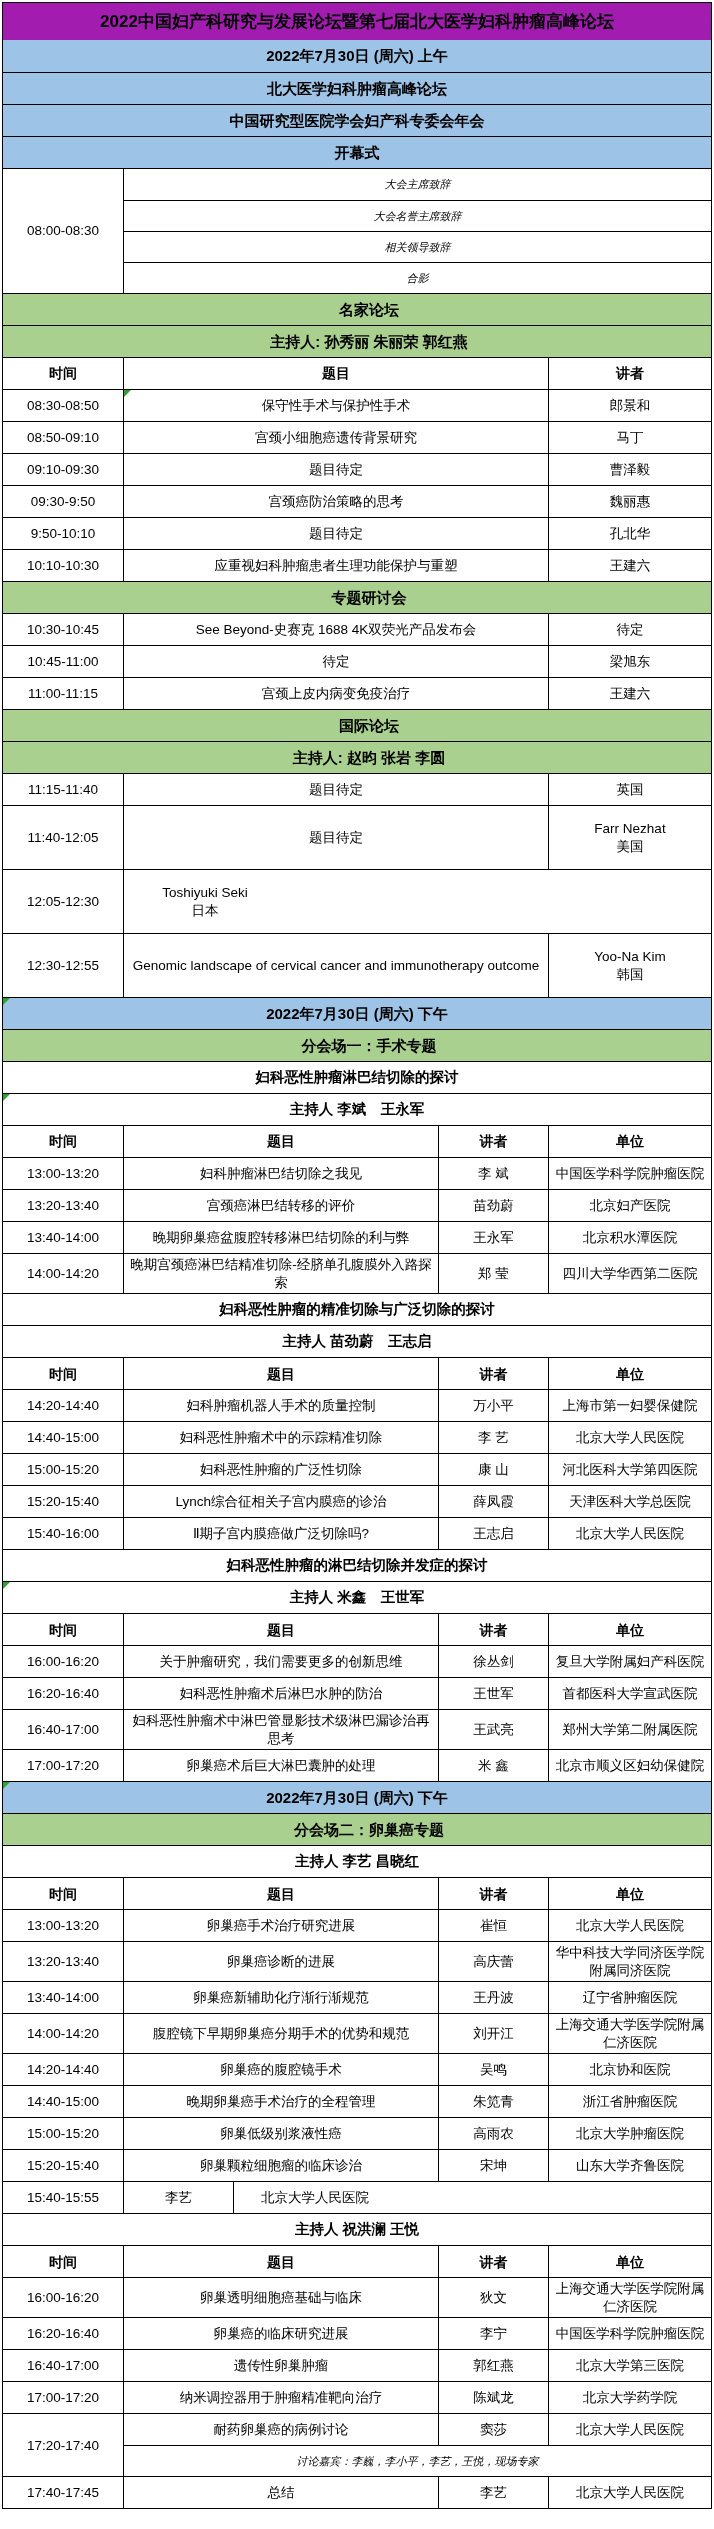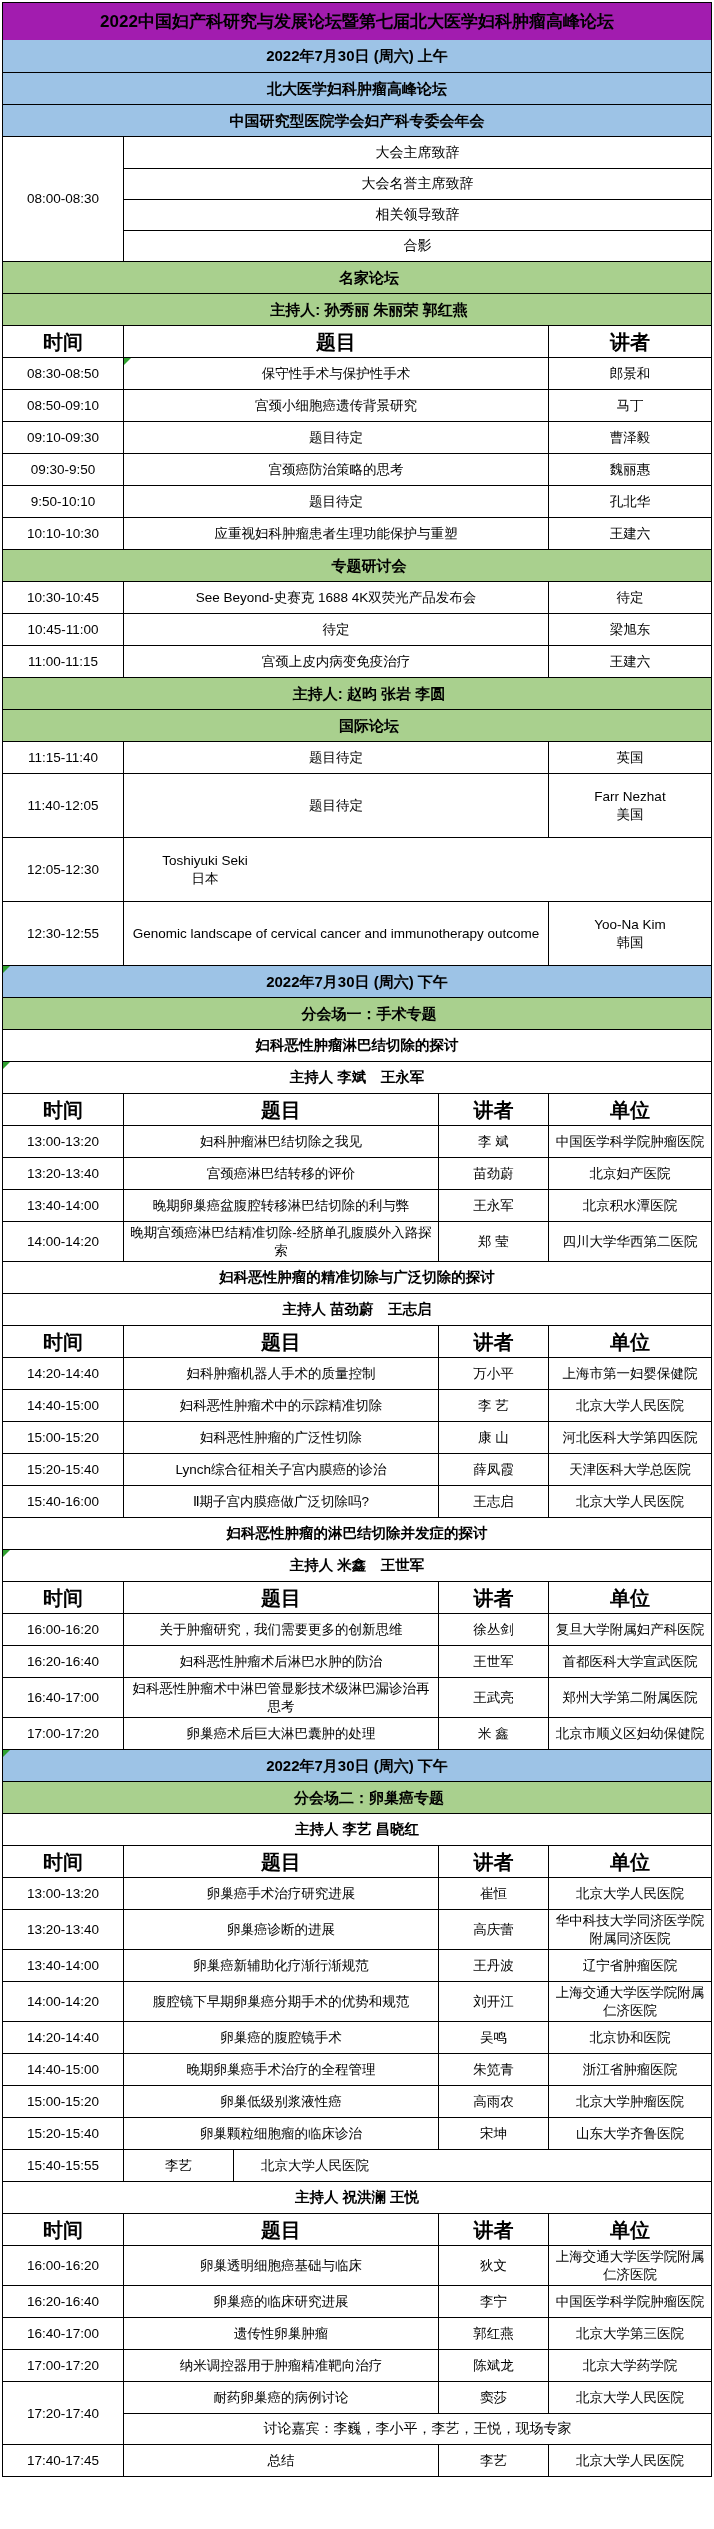--- a/index.html
+++ b/index.html
@@ -14,25 +14,25 @@
   .c.time{width:120px;flex:none;}
   .c.topic{flex:1;min-width:0;}
   .c.speaker{width:110px;flex:none;}
   .c.org{width:163px;flex:none;}
   .c.topic3{flex:1;min-width:0;}
   .c.speaker3{width:163px;flex:none;}
   .title{min-height:37px;background:#a21caf;font-weight:bold;font-size:17px;display:flex;align-items:center;justify-content:center;text-align:center;}
   .session .c{background:#9DC3E6;font-weight:bold;font-size:15px;}
   .section .c{background:#A9D08E;font-weight:bold;font-size:15px;padding-left:28px;}
   .plain .c,.plainbold .c{font-weight:bold;font-size:14.5px;}
-  .head3 .c,.head4 .c{font-weight:bold;font-size:20px;}
+  .head3 .c,.head4 .c{font-weight:bold;font-size:14px;}
   .tall{min-height:64px;}
   .stack{flex:1;display:flex;flex-direction:column;border-left:1px solid #000;min-width:0;}
   .sub{flex:1;min-height:31px;display:flex;align-items:center;justify-content:center;text-align:center;
-       border-top:1px solid #000;padding:2px 4px;font-size:14px;box-sizing:border-box;}
+       border-top:1px solid #000;padding:2px 4px;font-size:11px;box-sizing:border-box;font-style:italic;}
   .sub:first-child{border-top:none;}
   .subrow{flex:1;display:flex;border-top:1px solid #000;min-height:31px;}
   .subrow:first-child{border-top:none;}
   .subrow .c:first-child{border-left:none;}
   .flagL::before,.flagT::before{content:"";position:absolute;left:0;top:0;
        border-top:7px solid #2fa12f;border-right:7px solid transparent;z-index:2;}
   .spk2{font-size:13.5px;}
 </style>
 </head>
 <body>
@@ -42,20 +42,23 @@
   <div id="rows">
       <div class="r session">
         <div class="c full">2022年7月30日 (周六) 上午</div>
       </div>
       <div class="r session">
         <div class="c full">北大医学妇科肿瘤高峰论坛</div>
       </div>
       <div class="r session">
         <div class="c full">中国研究型医院学会妇产科专委会年会</div>
       </div>
+      <div class="r session">
+        <div class="c full">开幕式</div>
+      </div>
       <div class="r opening">
         <div class="c time">08:00-08:30</div>
         <div class="stack">
           <div class="sub">大会主席致辞</div>
           <div class="sub">大会名誉主席致辞</div>
           <div class="sub">相关领导致辞</div>
           <div class="sub">合影</div>
         </div>
       </div>
       <div class="r section">
@@ -129,24 +132,24 @@
         </div>
       </div>
       <div class="r talk3">
         <div class="c time">11:00-11:15</div>
         <div class="c topic3">宫颈上皮内病变免疫治疗</div>
         <div class="c speaker3">
           <div>王建六</div>
         </div>
       </div>
       <div class="r section">
+        <div class="c full">国际论坛</div>
+      </div>
+      <div class="r section">
         <div class="c full">主持人: 赵昀 张岩 李圆</div>
-      </div>
-      <div class="r section">
-        <div class="c full">国际论坛</div>
       </div>
       <div class="r talk3">
         <div class="c time">11:15-11:40</div>
         <div class="c topic3">题目待定</div>
         <div class="c speaker3">
           <div>英国</div>
         </div>
       </div>
       <div class="r talk3 tall">
         <div class="c time">11:40-12:05</div>

